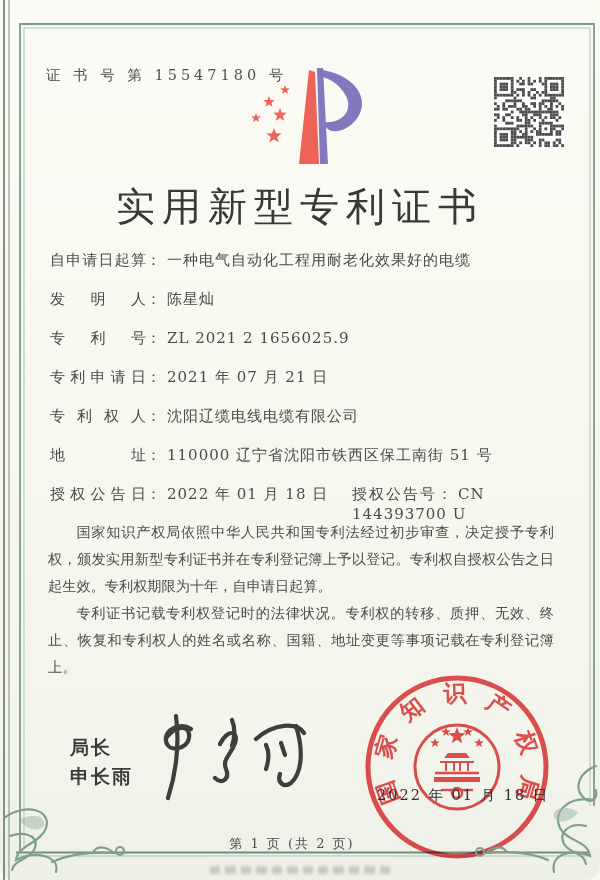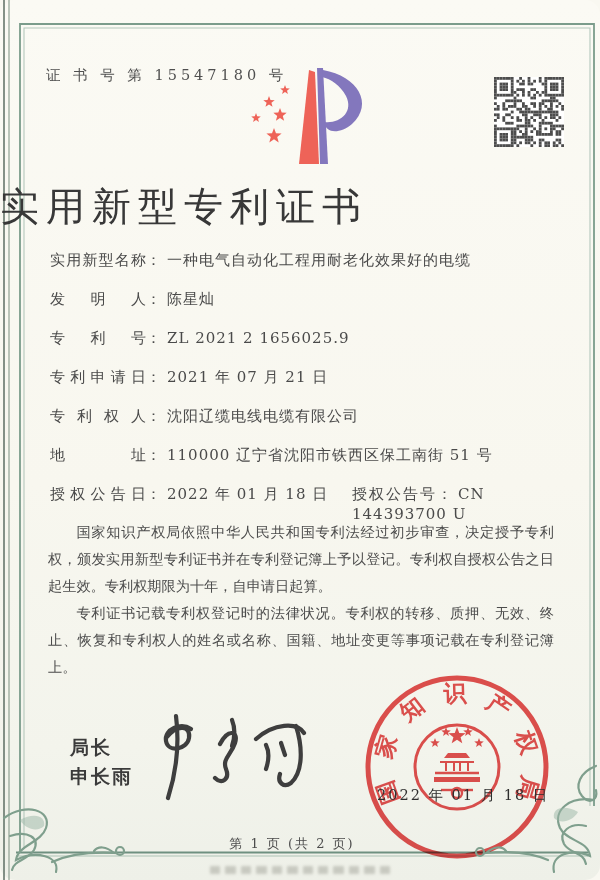--- a/index.html
+++ b/index.html
@@ -31,21 +31,21 @@
   .frame-svg{position:absolute;left:0;top:0;width:600px;height:880px;pointer-events:none;}
   
   .cert-no{
     position:absolute;left:46px;top:66px;
     font-size:14.5px;letter-spacing:4px;color:#4f4f4f;
   }
   .logo{position:absolute;left:236px;top:60px;width:138px;height:106px;}
   .qr{position:absolute;left:494px;top:77px;width:70px;height:70px;}
   .title{
     position:absolute;left:0;top:180px;width:600px;
-    font-size:39px;letter-spacing:7px;
+    text-align:center;font-size:39px;letter-spacing:7px;
     color:#383838;font-weight:500;
   }
   
   .fields{position:absolute;left:50px;top:250px;width:505px;font-size:15px;color:#4a4a4a;}
   .frow{position:relative;height:39px;line-height:20px;}
   .flabel{
     display:inline-block;width:96px;text-align:justify;text-align-last:justify;
     vertical-align:top;color:#4a4a4a;
   }
   .fcolon{display:inline-block;margin-right:6px;}
@@ -431,21 +431,21 @@
         <rect x="21" y="24" width="1" height="1"></rect>
         <rect x="22" y="24" width="1" height="1"></rect>
         <rect x="24" y="24" width="1" height="1"></rect>
       </g>
   </svg>
 
   <div class="title">实用新型专利证书</div>
 
   <div class="fields">
     <div class="frow">
-      <span class="flabel">实用新型名称</span><span class="fcolon">：</span><span class="fvalue">一种电气自动化工程用耐老化效果好的电缆</span>
+      <span class="flabel">自申请日起算</span><span class="fcolon">：</span><span class="fvalue">一种电气自动化工程用耐老化效果好的电缆</span>
     </div>
     <div class="frow">
       <span class="flabel">发明人</span><span class="fcolon">：</span><span class="fvalue">陈星灿</span>
     </div>
     <div class="frow">
       <span class="flabel">专利号</span><span class="fcolon">：</span><span class="fvalue">ZL 2021 2 1656025.9</span>
     </div>
     <div class="frow">
       <span class="flabel">专利申请日</span><span class="fcolon">：</span><span class="fvalue">2021 年 07 月 21 日</span>
     </div>

